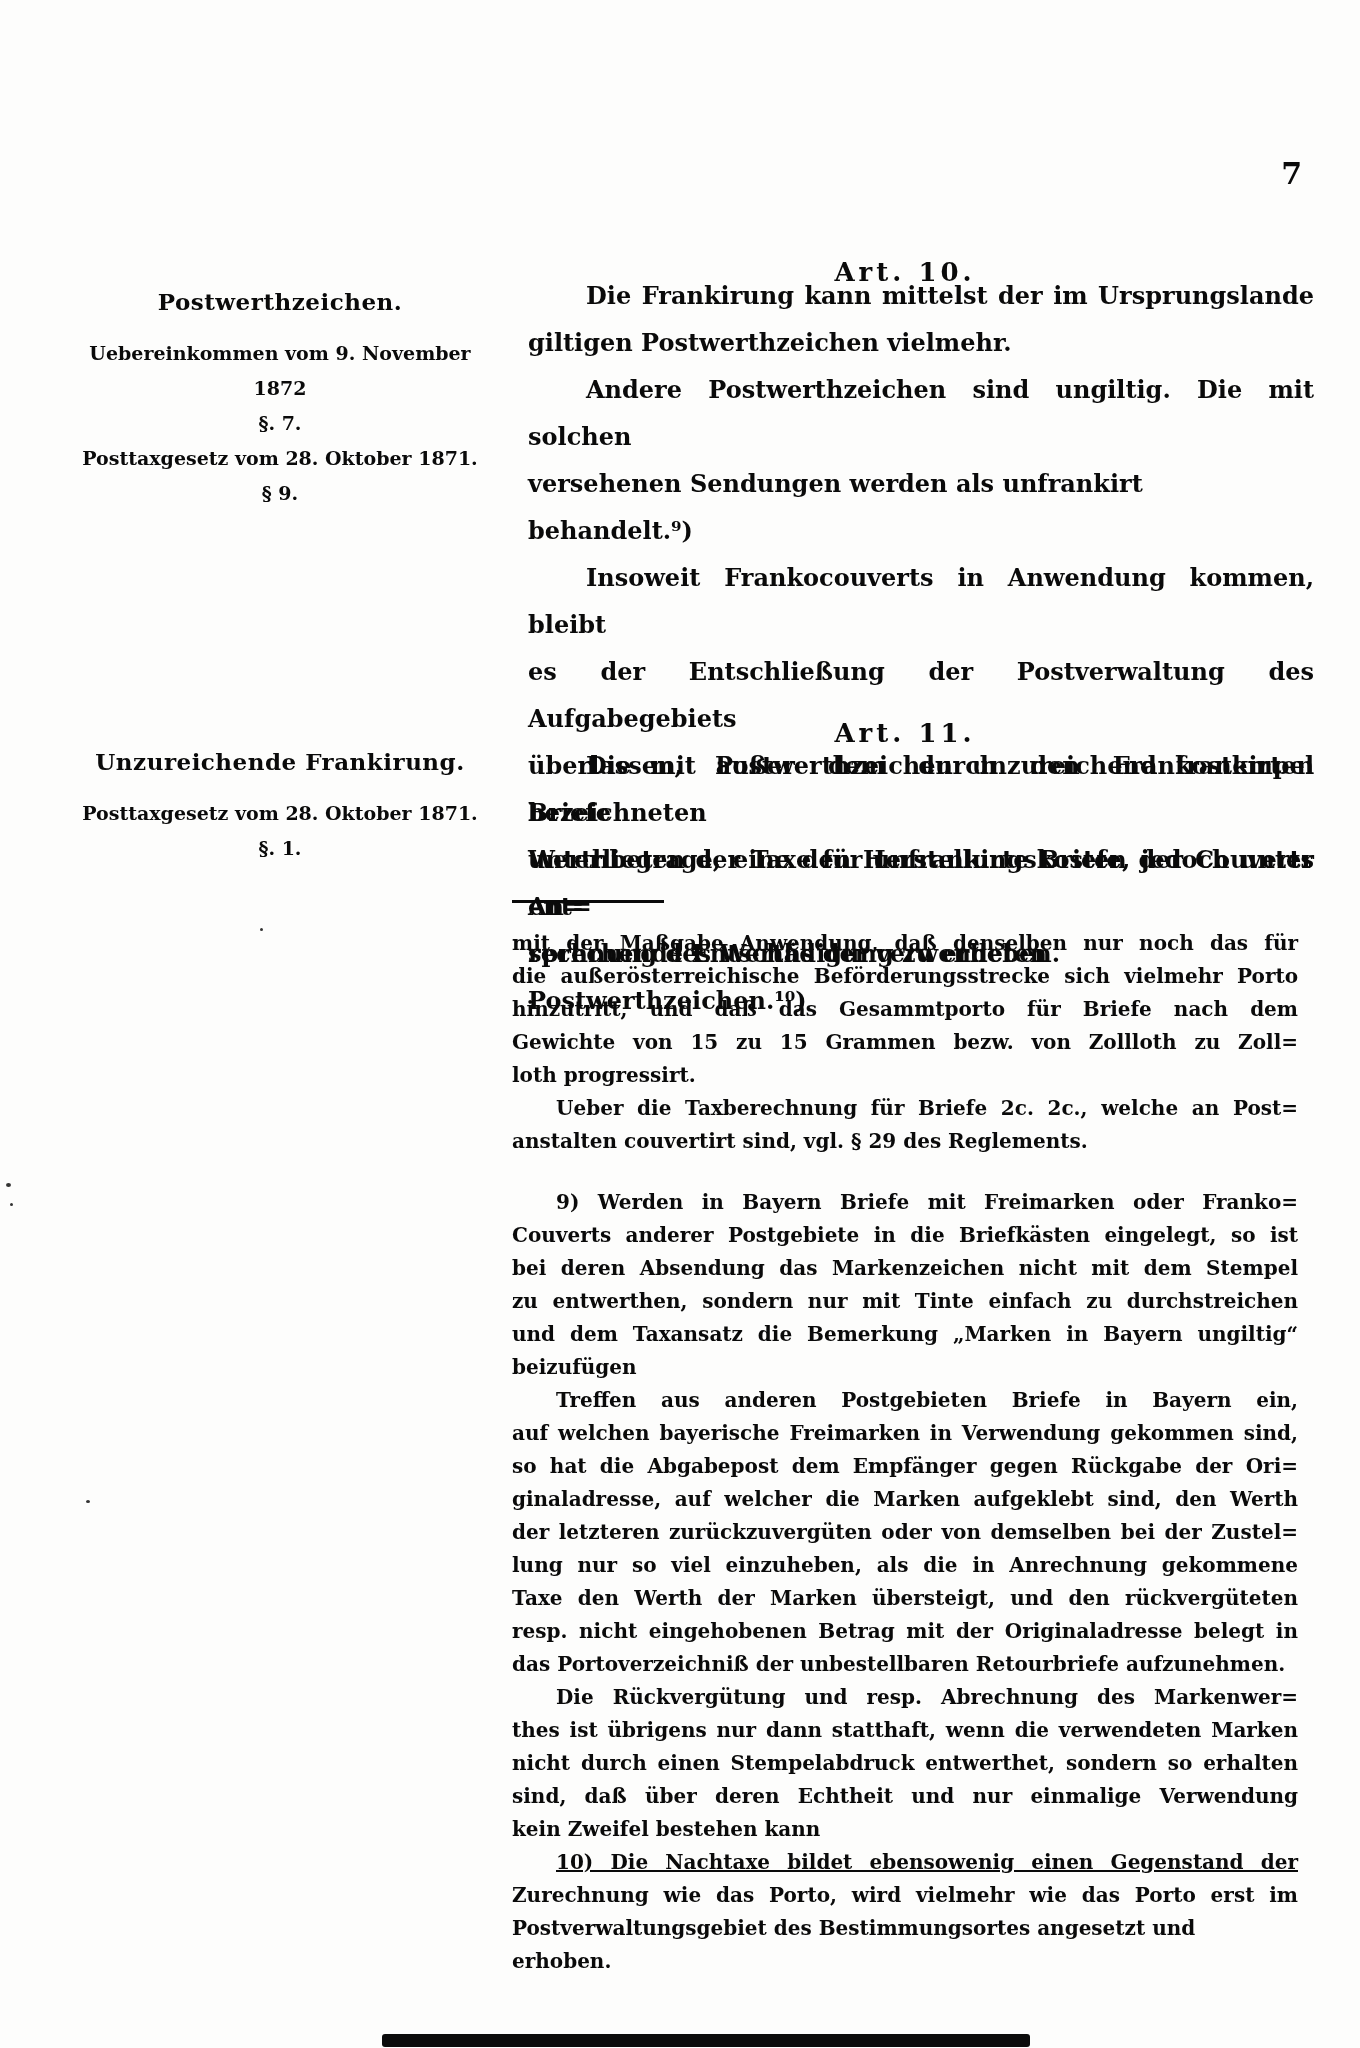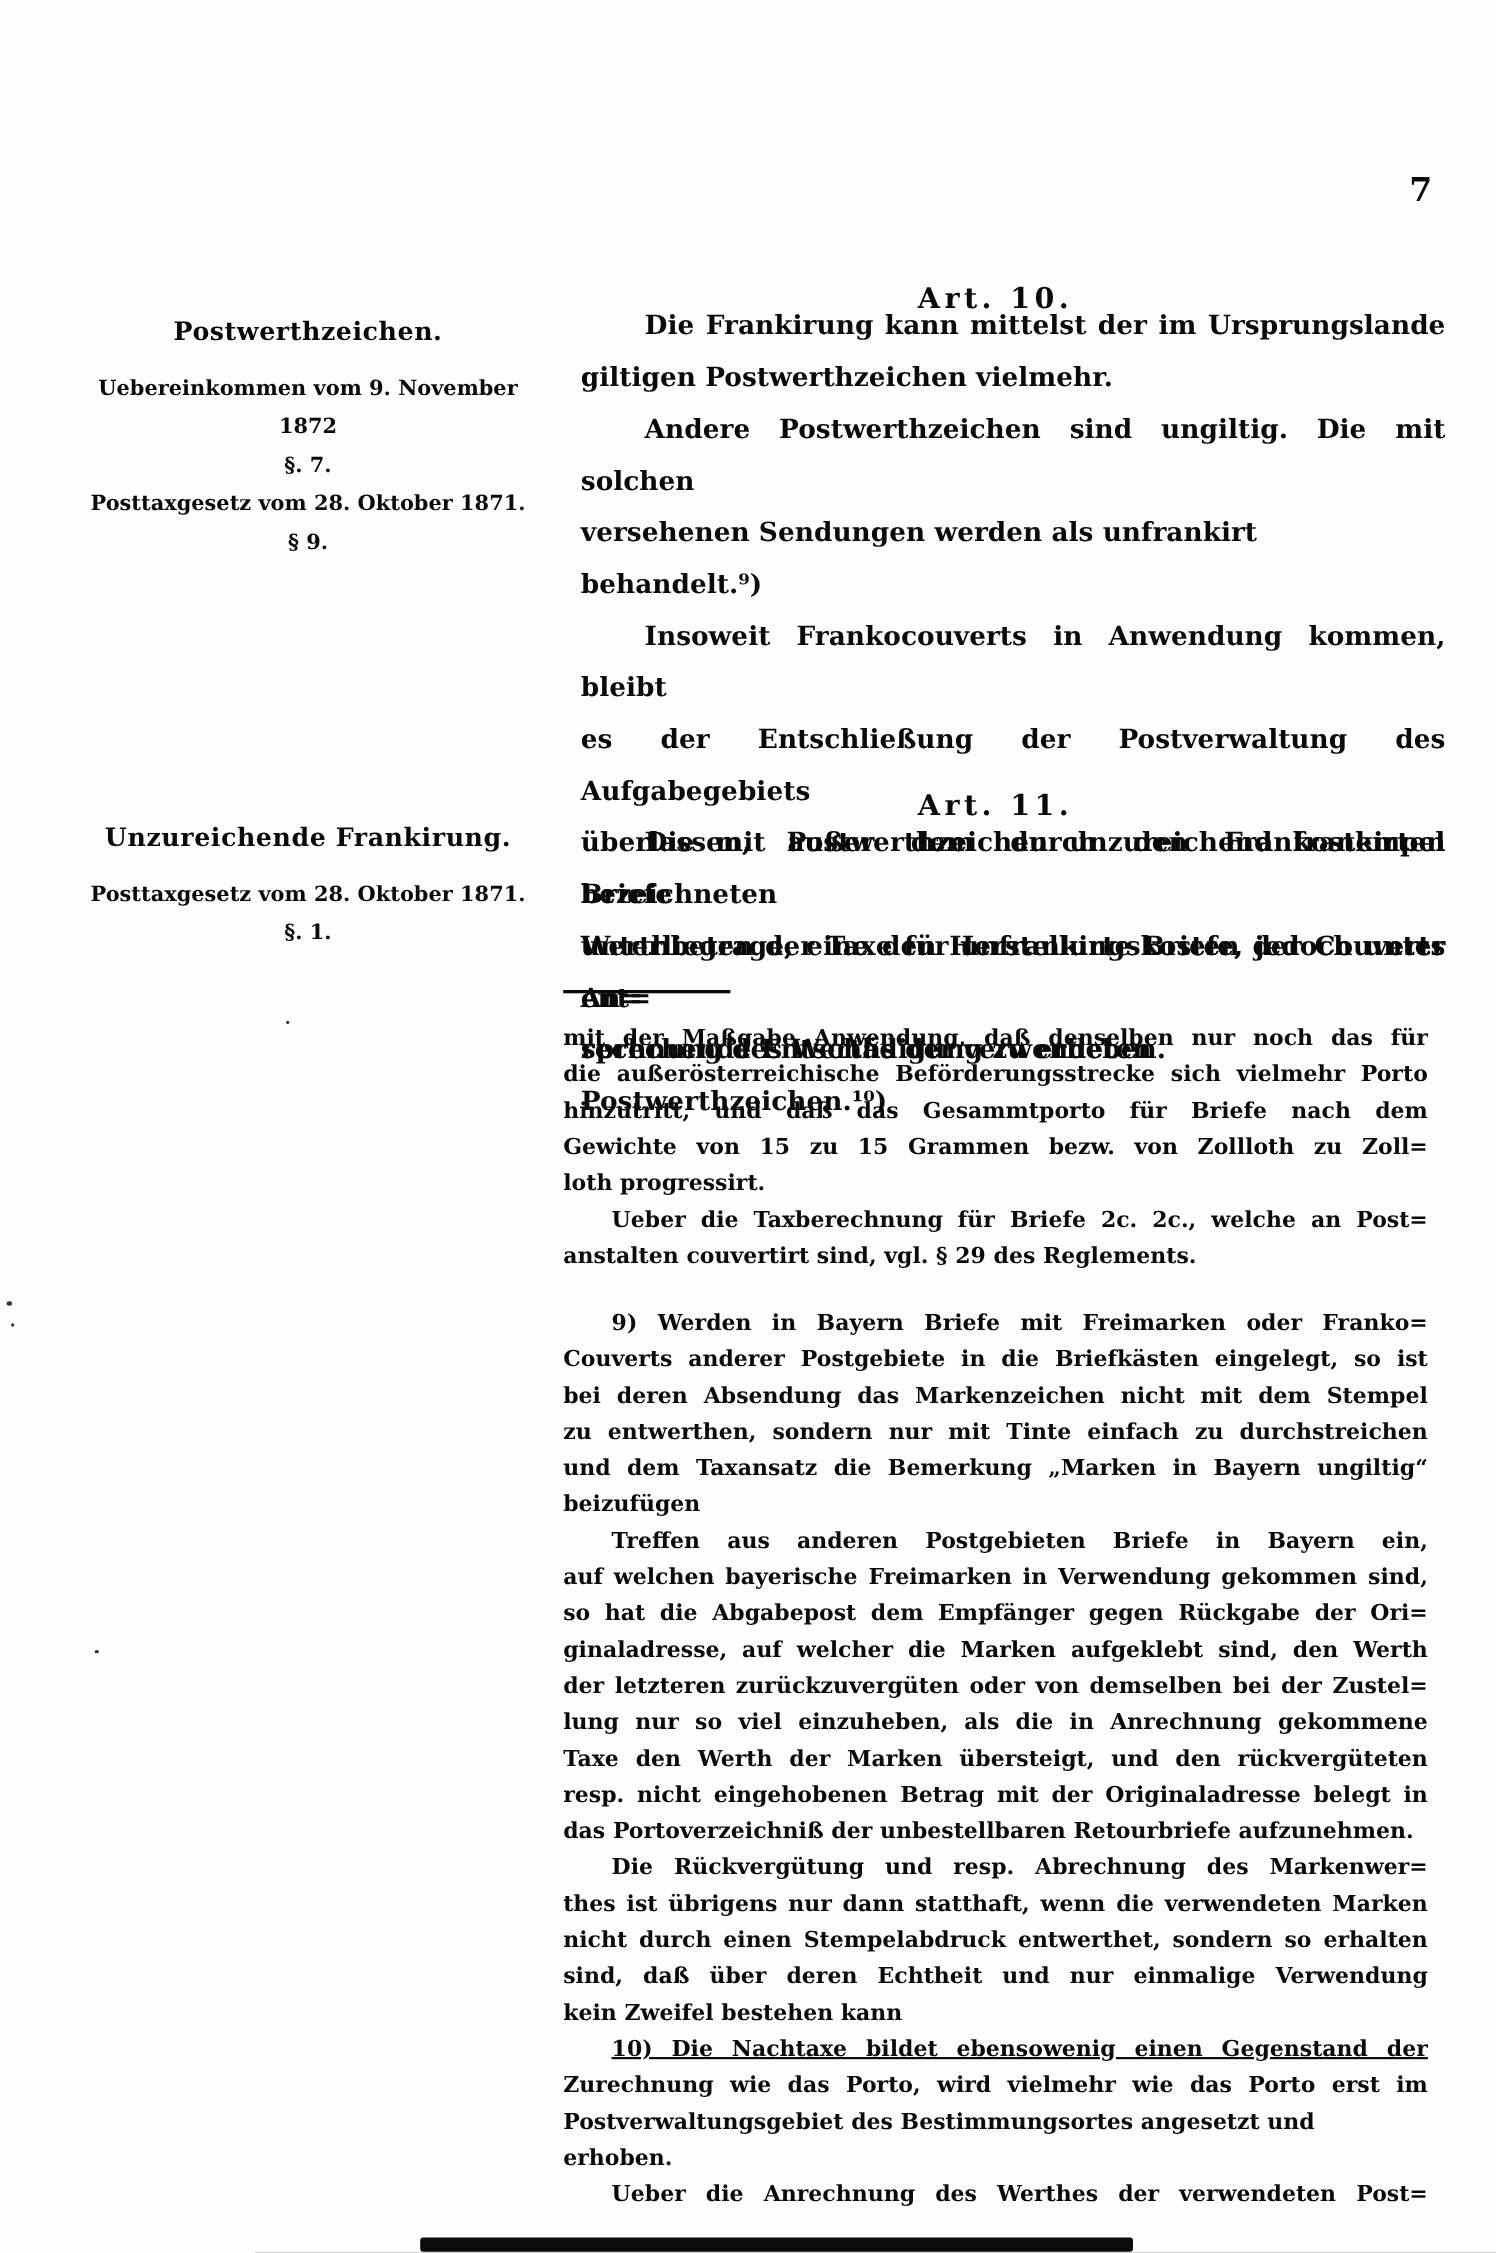--- a/index.html
+++ b/index.html
@@ -131,21 +131,20 @@
       <div class="tline just">resp. nicht eingehobenen Betrag mit der Originaladresse belegt in</div>
       <div class="tline">das Portoverzeichniß der unbestellbaren Retourbriefe aufzunehmen.</div>
       <div class="tline just" style="text-indent: 44px;">Die Rückvergütung und resp. Abrechnung des Markenwer=</div>
       <div class="tline just">thes ist übrigens nur dann statthaft, wenn die verwendeten Marken</div>
       <div class="tline just">nicht durch einen Stempelabdruck entwerthet, sondern so erhalten</div>
       <div class="tline just">sind, daß über deren Echtheit und nur einmalige Verwendung</div>
       <div class="tline">kein Zweifel bestehen kann</div>
       <div class="tline just" style="text-indent: 44px; text-decoration: underline;">10) Die Nachtaxe bildet ebensowenig einen Gegenstand der</div>
       <div class="tline just">Zurechnung wie das Porto, wird vielmehr wie das Porto erst im</div>
       <div class="tline">Postverwaltungsgebiet des Bestimmungsortes angesetzt und erhoben.</div>
-      <div class="tline just" style="text-indent: 44px;">Ueber die Anrechnung des Werthes der verwendeten Post=</div>
     </div>
 
   <div class="scan-bar"></div>
   <div class="speck speck-1"></div>
   <div class="speck speck-2"></div>
   <div class="speck speck-3"></div>
   <div class="speck speck-4"></div>
 
 </div>
 

